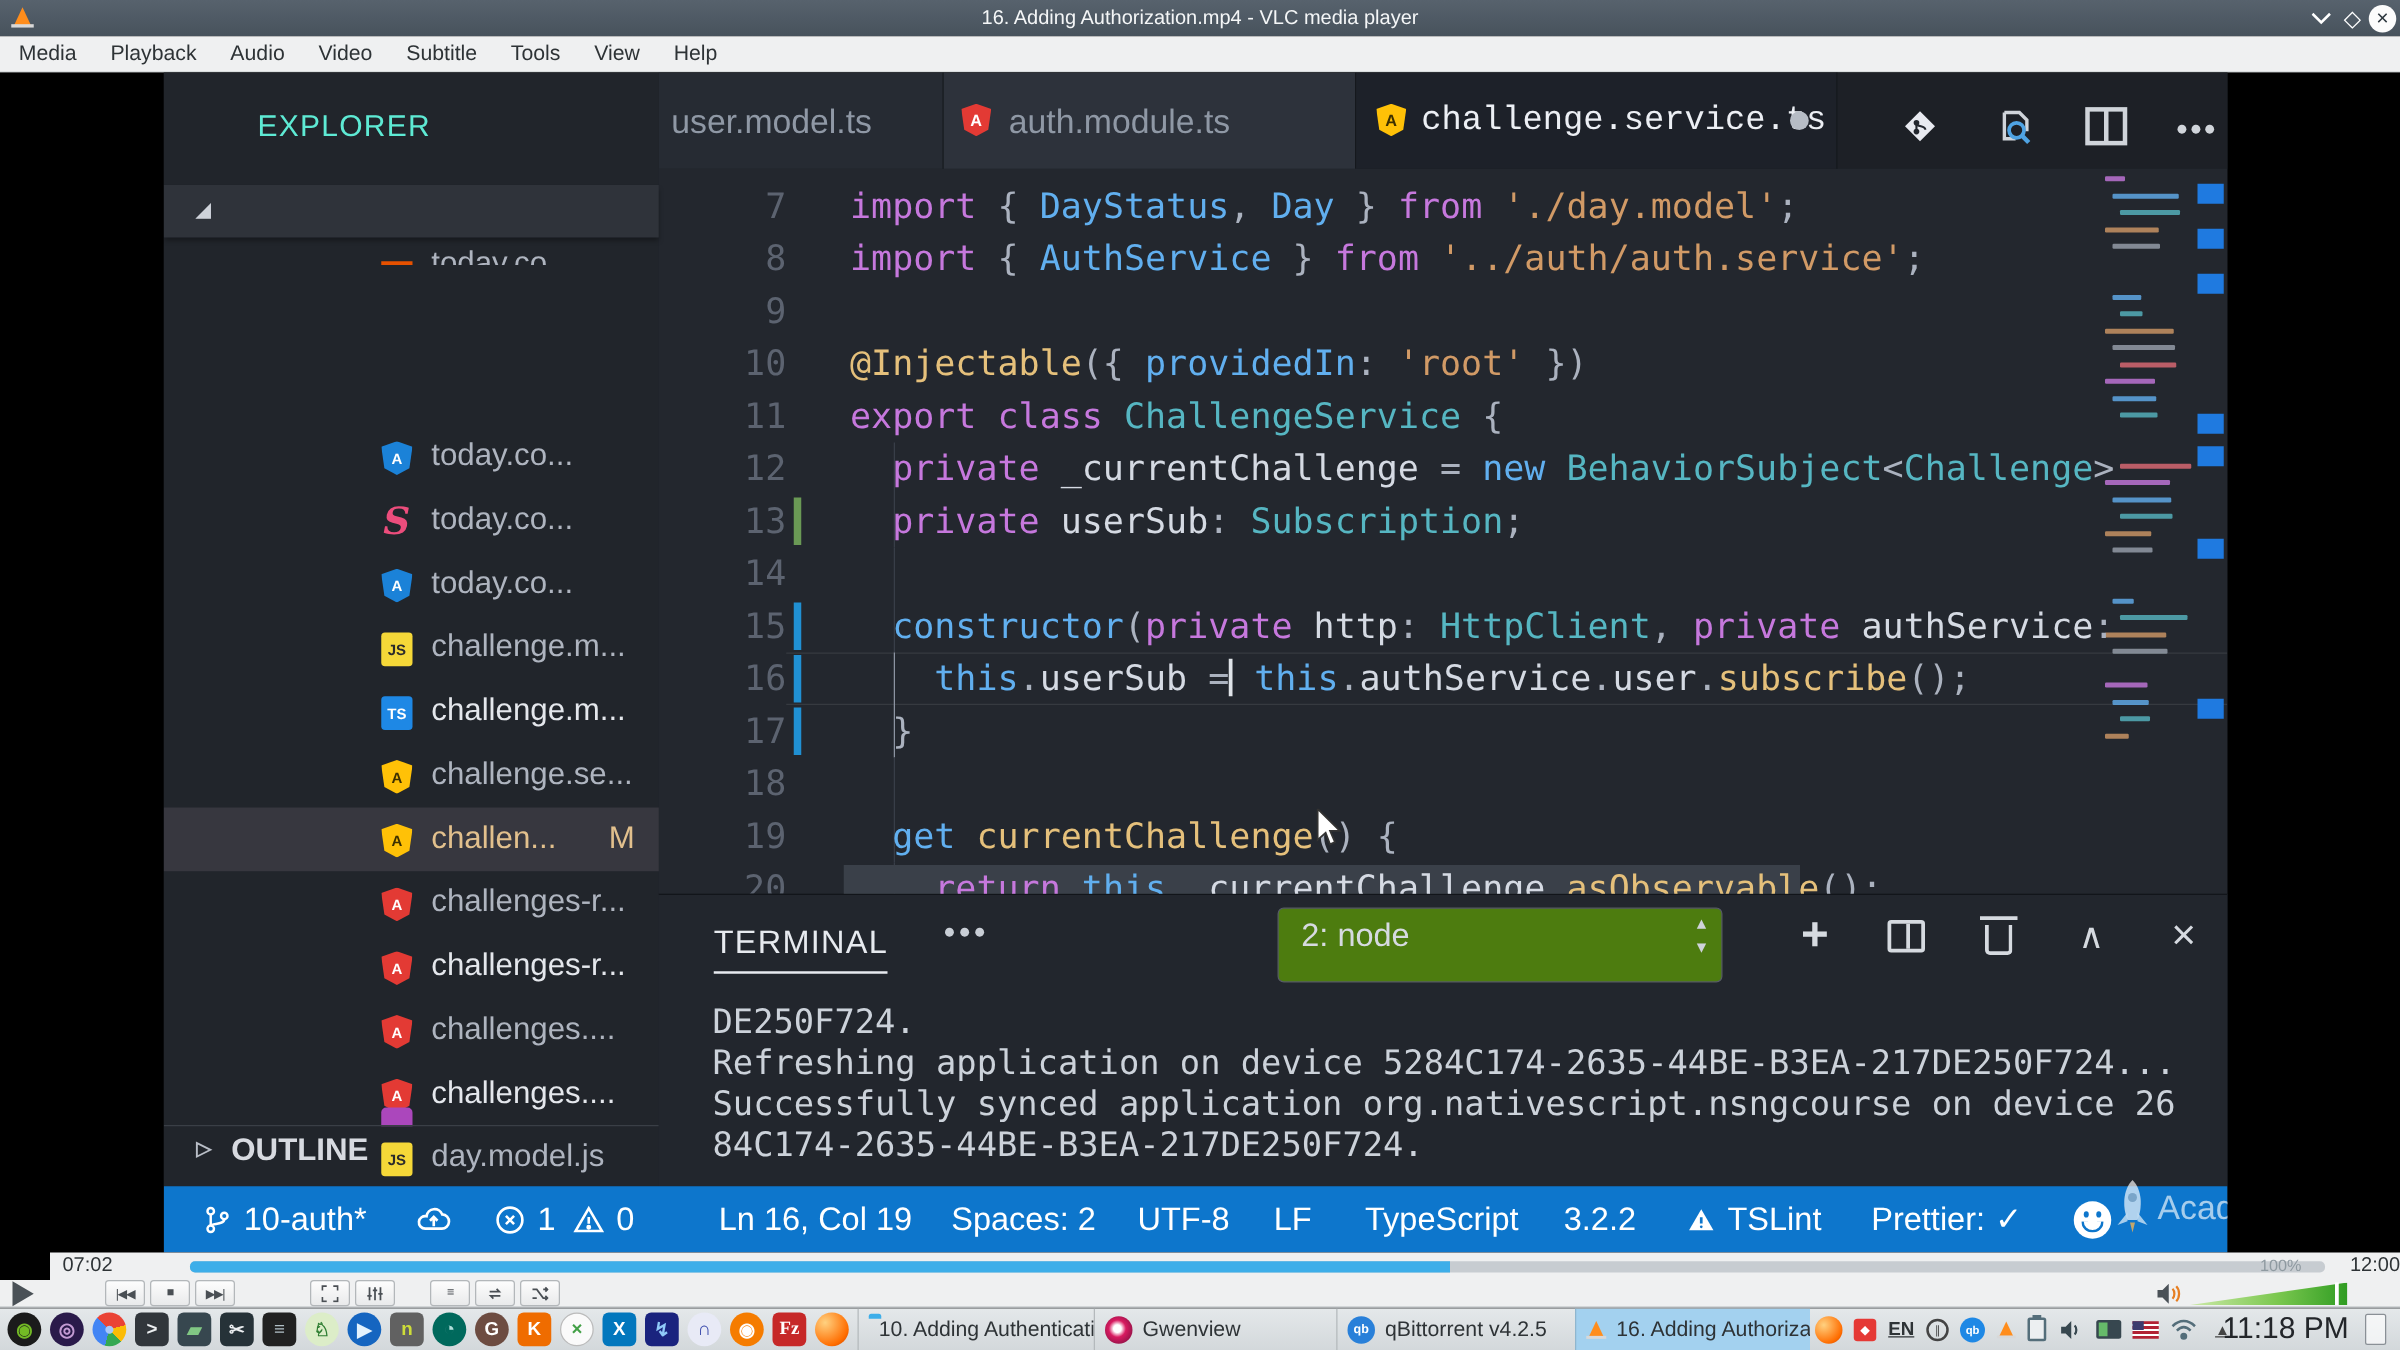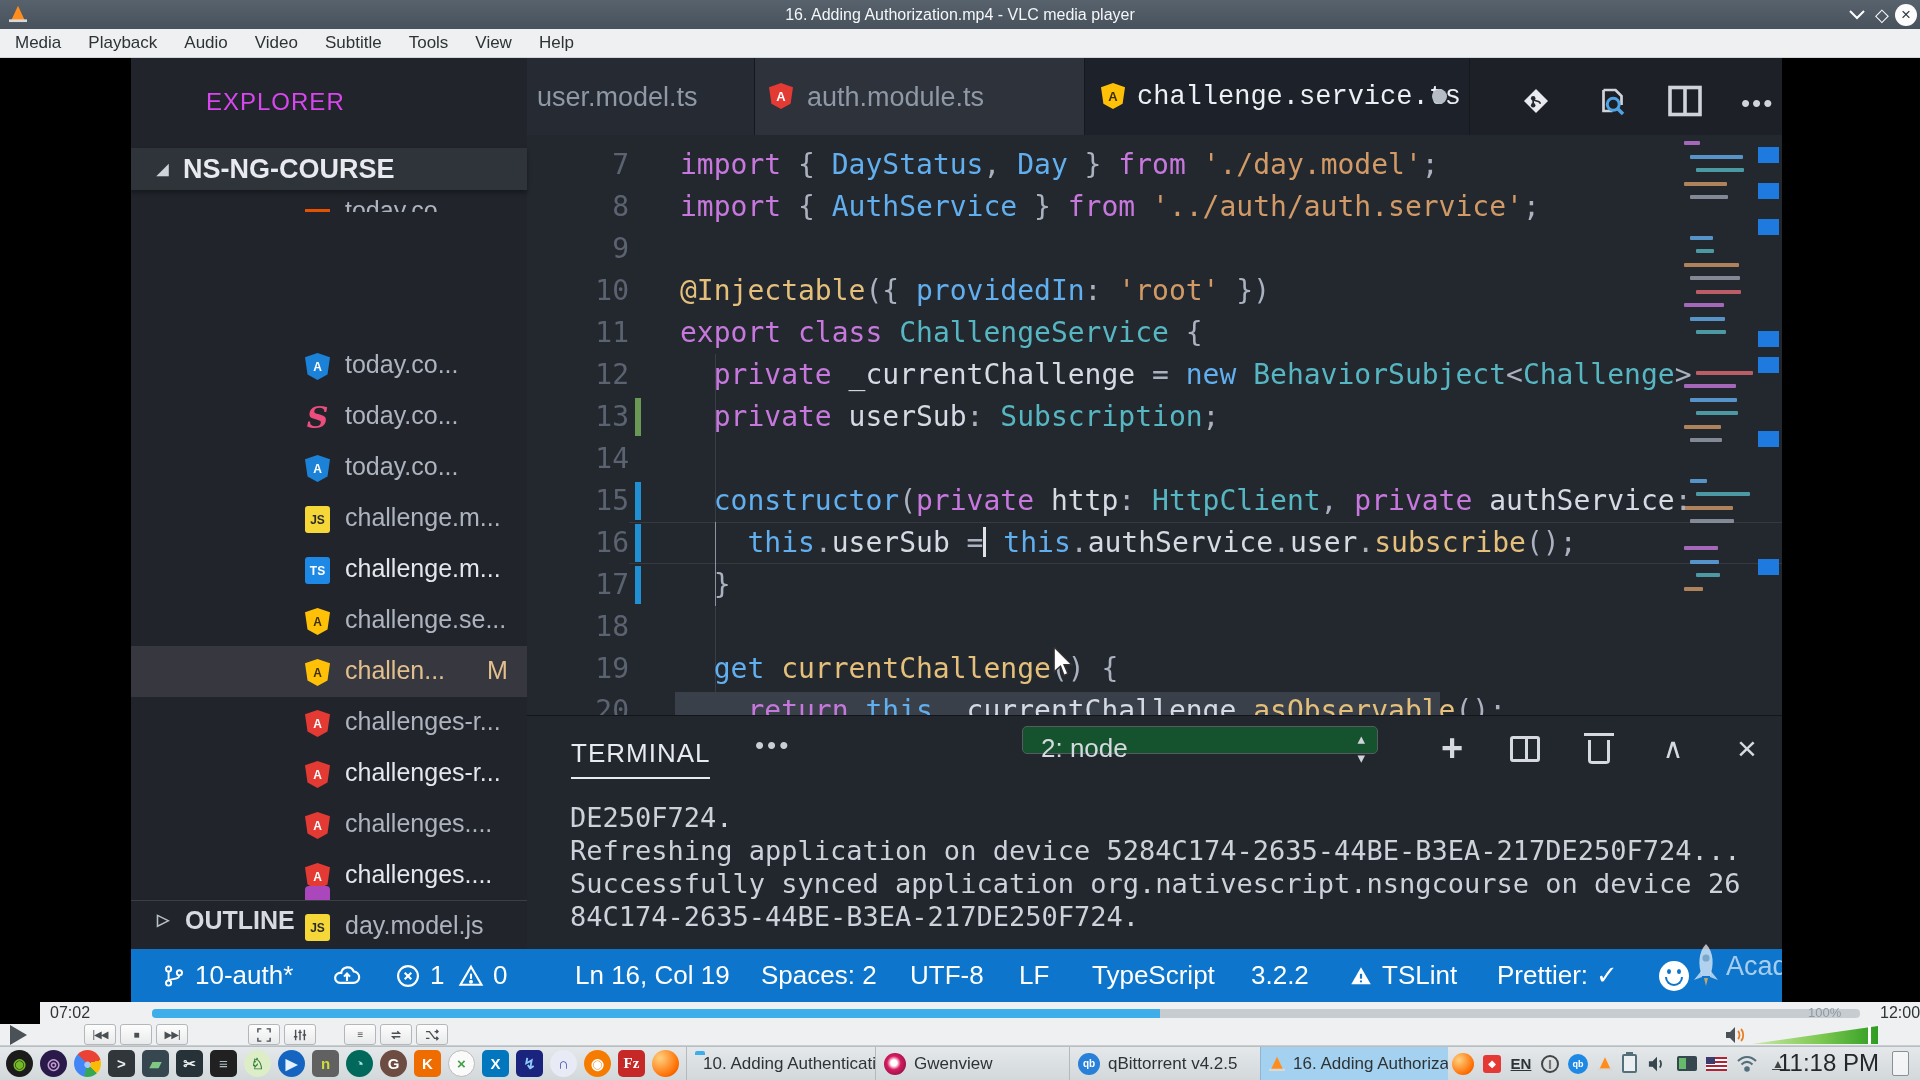--- a/index.html
+++ b/index.html
@@ -20,21 +20,21 @@
   .menubar{position:absolute;left:0;top:29px;width:1920px;height:29px;background:#eff0f1;
     border-bottom:1px solid #d2d6d8;display:flex;align-items:center;gap:27px;padding-left:15px;}
   .mitem{font-size:17px;color:#2e3336;text-align:center;}
 
   
   .video{position:absolute;left:0;top:58px;width:1920px;height:944px;background:#000;}
   .vscode{position:absolute;left:131px;top:0;width:1651px;height:944px;background:#23272e;overflow:hidden;}
 
   
   .sidebar{position:absolute;left:0;top:0;width:396px;height:891px;background:#21252b;}
-  .exp-title{position:absolute;left:75px;top:30px;font-size:24px;color:#d946ef;letter-spacing:1px;}
+  .exp-title{position:absolute;left:75px;top:30px;font-size:24px;color:#5eead4;letter-spacing:1px;}
   .root-header{position:absolute;left:0;top:90px;width:396px;height:42px;background:#2f333a;
     color:#e8eaf0;font-weight:bold;font-size:27px;line-height:42px;box-shadow:0 3px 4px rgba(0,0,0,.35);}
   .root-chev{position:absolute;left:26px;top:0;font-size:15px;color:#cfd3da;}
   .root-label{position:absolute;left:52px;top:0;}
   .files{position:absolute;left:0;top:130px;width:396px;height:712px;}
   .frow{position:absolute;left:0;width:396px;height:51px;}
   .frow.sel{background:#37373f;}
   .frow.ptop{top:-2px;height:26px;overflow:hidden;}
   .frow.pbottom{top:685px;height:28px;overflow:hidden;}
   .ficon{position:absolute;left:174px;top:13px;width:25px;height:27px;display:flex;
@@ -91,21 +91,21 @@
   .mmbar{position:absolute;height:4px;border-radius:1px;}
   .scrollmarks{position:absolute;left:1229px;top:0;width:26px;height:580px;}
   .smark{position:absolute;left:2px;width:21px;height:16px;background:#1f7ae0;}
 
   
   .terminal{position:absolute;left:396px;top:657px;width:1255px;height:234px;background:#22262d;
     border-top:1px solid #12151a;}
   .t-title{position:absolute;left:44px;top:22px;font-size:26px;color:#e7eaef;letter-spacing:1px;}
   .t-title:after{content:"";position:absolute;left:0;right:0;bottom:-10px;border-bottom:2px solid #e7eaef;}
   .t-dots{position:absolute;left:228px;top:14px;font-size:26px;color:#c9ced6;letter-spacing:3px;}
-  .tdrop{position:absolute;left:495px;top:10px;width:356px;height:28px;background:#14532d;
+  .tdrop{position:absolute;left:495px;top:10px;width:356px;height:60px;background:#4d7c0f;
     border:1px solid #565b63;border-radius:5px;color:#d6dae0;font-size:26px;line-height:42px;}
   .tdrop .dlabel{position:absolute;left:18px;}
   .spin{position:absolute;right:12px;top:2px;color:#cfd3da;font-size:15px;line-height:19px;text-align:center;}
   .t-ic{position:absolute;top:16px;width:40px;height:36px;color:#d6dae0;text-align:center;}
   .plus-ic{font-size:38px;line-height:32px;font-weight:bold;}
   .split-box{display:inline-block;width:30px;height:26px;border:3px solid #d6dae0;border-radius:3px;position:relative;margin-top:4px;}
   .split-box:after{content:"";position:absolute;left:50%;top:0;bottom:0;border-left:3px solid #d6dae0;}
   .trash{display:inline-block;width:22px;height:24px;border:3px solid #d6dae0;border-top:none;
     border-radius:0 0 4px 4px;position:relative;margin-top:8px;}
   .trash:before{content:"";position:absolute;left:-7px;top:-7px;width:30px;height:3px;background:#d6dae0;}
@@ -217,21 +217,20 @@
       <span class="mitem">Help</span>
     </div>
 
   <div class="video">
     <div class="vscode">
 
       <div class="sidebar">
         <div class="exp-title">EXPLORER</div>
         <div class="root-header">
           <span class="root-chev">◢</span>
-          <span class="root-label">NS-NG-COURSE</span>
         </div>
         <div class="files" id="files">
             <div class="frow ptop">
               <span class="ficon partial-orange"></span>
               <span class="flabel">today.co...</span>
             </div>
             <div class="frow" style="top: 152px;">
               <span class="ficon angular-blue shield">A</span>
               <span class="flabel">today.co...</span>
             </div>

